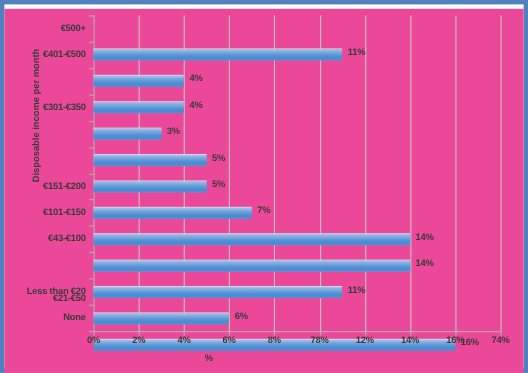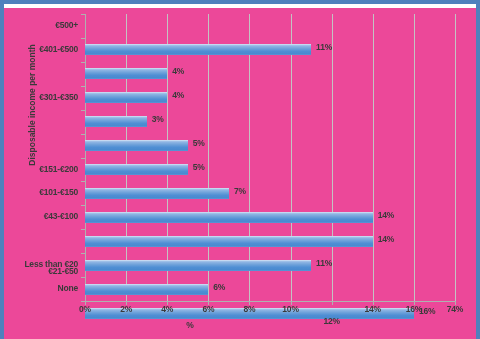--- a/index.html
+++ b/index.html
@@ -214,23 +214,23 @@
         <div class="xtick-label" style="left: 81px;">0%</div>
         <div class="xtick-mark" style="left: 81px;"></div>
         <div class="xtick-label" style="left: 122.111px;">2%</div>
         <div class="xtick-mark" style="left: 122.111px;"></div>
         <div class="xtick-label" style="left: 163.222px;">4%</div>
         <div class="xtick-mark" style="left: 163.222px;"></div>
         <div class="xtick-label" style="left: 204.333px;">6%</div>
         <div class="xtick-mark" style="left: 204.333px;"></div>
         <div class="xtick-label" style="left: 245.444px;">8%</div>
         <div class="xtick-mark" style="left: 245.444px;"></div>
-        <div class="xtick-label" style="left: 286.556px;">10%</div>
+        <div class="xtick-label" style="left: 286.556px;">78%</div>
         <div class="xtick-mark" style="left: 286.556px;"></div>
-        <div class="xtick-label" style="left: 327.667px; margin-top: 12px;">12%</div>
+        <div class="xtick-label" style="left: 327.667px;">12%</div>
         <div class="xtick-mark" style="left: 327.667px;"></div>
         <div class="xtick-label" style="left: 368.778px;">14%</div>
         <div class="xtick-mark" style="left: 368.778px;"></div>
         <div class="xtick-label" style="left: 409.889px;">16%</div>
         <div class="xtick-mark" style="left: 409.889px;"></div>
         <div class="xtick-label" style="left: 451px;">74%</div>
         <div class="xtick-mark" style="left: 451px;"></div>
       </div>
 
     <div id="xtitle">

